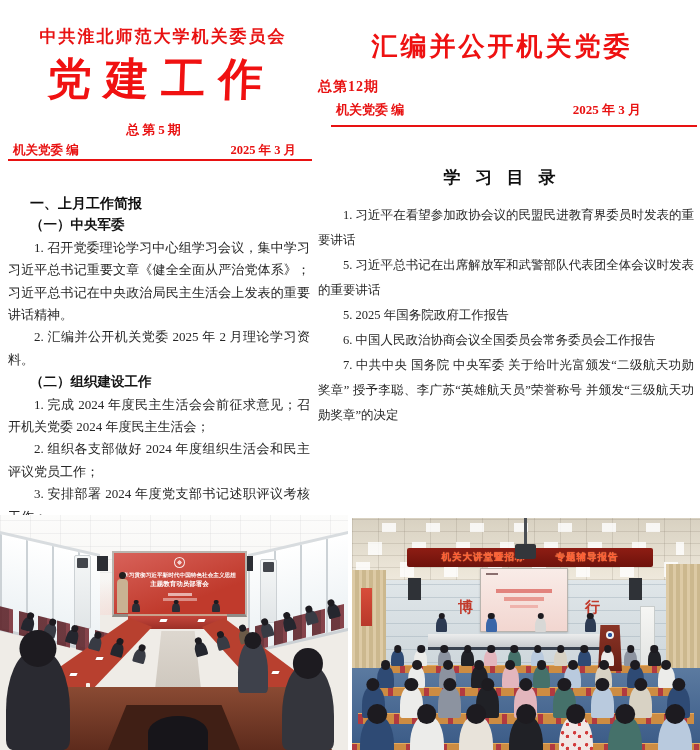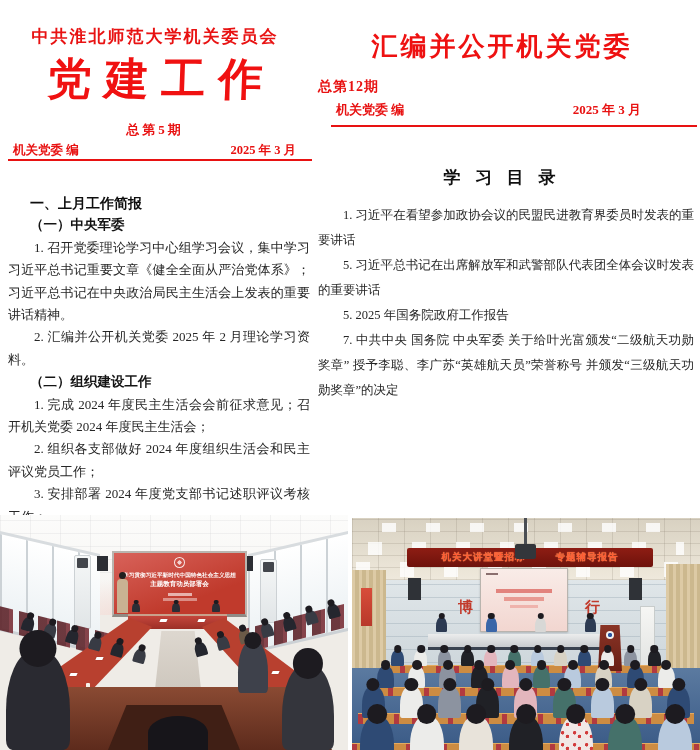--- a/index.html
+++ b/index.html
@@ -2,21 +2,21 @@
 <html><head>
 <meta charset="utf-8">
 <style>
   html,body{margin:0;padding:0;background:#fff;}
   #stage{position:relative;width:700px;height:750px;background:#fff;overflow:hidden;
          font-family:"Liberation Serif",serif;}
 
   
   .page-left{position:absolute;left:0;top:0;width:348px;height:515px;}
   .lp-org{position:absolute;top:25px;left:0;width:310px;text-align:center;
-          color:#e81212;font-size:17px;font-weight:bold;letter-spacing:2px;}
+          color:#e81212;font-size:17px;font-weight:bold;letter-spacing:2px;padding-left:8px;}
   .lp-title{position:absolute;top:50px;left:0;width:310px;text-align:center;
             color:#f01111;font-size:44px;font-weight:bold;letter-spacing:13px;text-indent:13px;
             font-family:"DejaVu Serif",serif;transform:skewX(-2deg);}
   .lp-issue{position:absolute;top:121px;left:0;width:310px;text-align:center;
             color:#e81212;font-size:13px;font-weight:bold;letter-spacing:3px;}
   .lp-meta{position:absolute;top:142px;left:13px;right:52px;display:flex;
            justify-content:space-between;color:#e81212;font-size:12.5px;font-weight:bold;}
   .lp-line{position:absolute;top:159px;left:8px;width:304px;height:2px;background:#e81212;}
   .lp-body{position:absolute;top:192px;left:8px;width:302px;color:#262626;
            font-size:13px;line-height:22.4px;text-align:justify;}
@@ -241,20 +241,21 @@
     <div class="rp-meta">
       <span>机关党委 编</span>
       <span>2025 年 3 月</span>
     </div>
     <div class="rp-line"></div>
     <div class="rp-catalog">学 习 目 录</div>
     <div class="rp-items">
       <p>1. 习近平在看望参加政协会议的民盟民进教育界委员时发表的重要讲话</p>
       <p>5. 习近平总书记在出席解放军和武警部队代表团全体会议时发表的重要讲话</p>
       <p>5. 2025 年国务院政府工作报告</p>
+      <p>6. 中国人民政治协商会议全国委员会常务委员会工作报告</p>
       <p>7. 中共中央 国务院 中央军委 关于给叶光富颁发“二级航天功勋奖章” 授予李聪、李广苏“英雄航天员”荣誉称号 并颁发“三级航天功勋奖章”的决定</p>
     </div>
   </div>
 
   <div class="photo photo-left">
     <div class="pl-ceiling"></div>
     <div class="pl-grid"></div>
     <div class="pl-win l"></div>
     <div class="pl-win r"></div>
     <div class="pl-ac l"></div>

